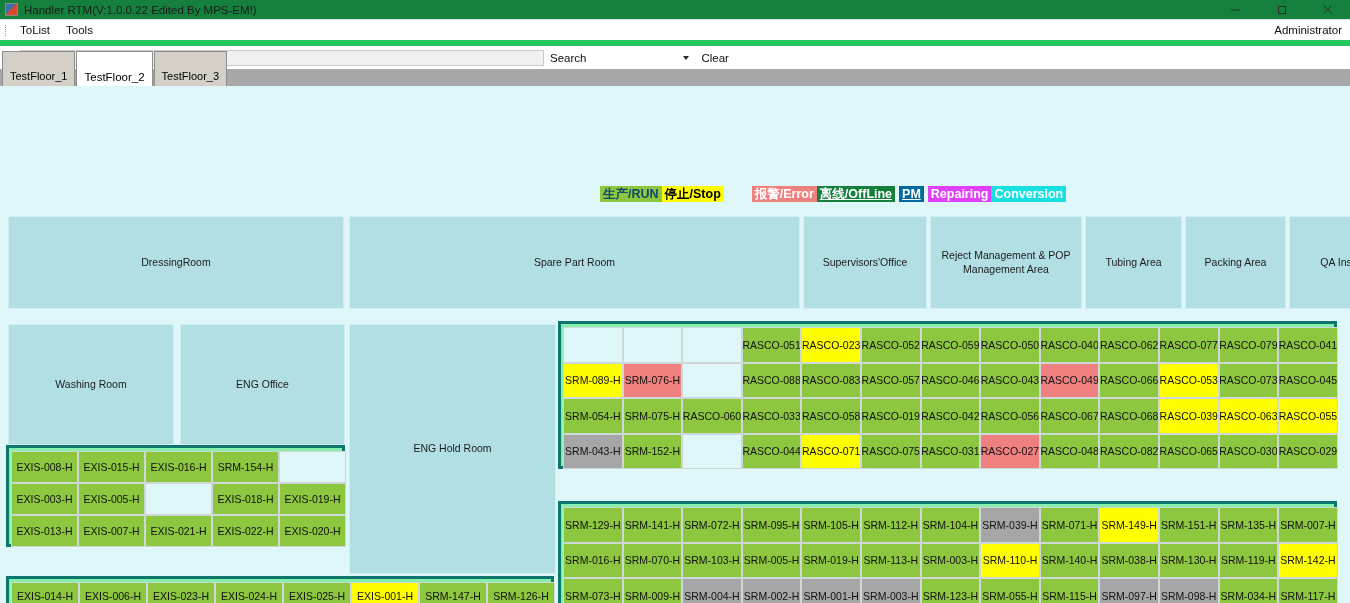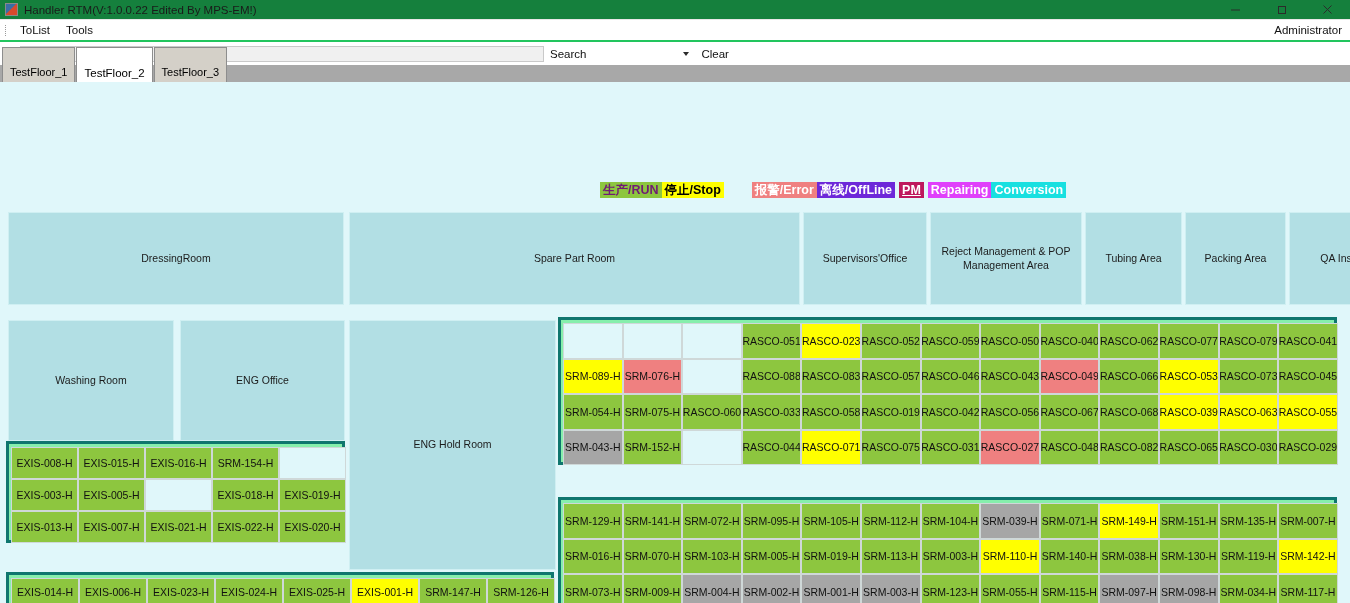--- a/index.html
+++ b/index.html
@@ -22,21 +22,21 @@
   .app-title{font-size:11.5px;color:#1a1a1a;white-space:nowrap;}
   .win-btns{position:absolute;right:0;top:0;height:19px;display:flex;}
   .win-btn{
     width:46px;height:19px;display:flex;align-items:center;justify-content:center;
     font-size:12px;color:#2b2b2b;
   }
   .win-btn svg{display:block;}
   
   .menubar{
     height:20px;background:#ffffff;display:flex;align-items:center;position:relative;
-    border-bottom:2px solid #22c55e;
+    border-bottom:6px solid #22c55e;
   }
   .grip{width:8px;height:14px;margin-left:2px;margin-right:2px;display:flex;align-items:center;}
   .grip i{display:block;width:2px;height:11px;border-left:1px dotted #9a9a9a;margin-left:3px;}
   .menuitem{padding:2px 8px;font-size:11.5px;color:#111;cursor:default;}
   .admin{position:absolute;right:8px;font-size:11.5px;color:#111;}
   
   .searchbar{
     height:23px;background:#ffffff;display:flex;align-items:center;
     padding-left:20px;
   }
@@ -143,26 +143,26 @@
 </div>
 
 <div class="tabstrip" id="tabstrip">
     <div class="tab">TestFloor_1</div>
     <div class="tab active">TestFloor_2</div>
     <div class="tab">TestFloor_3</div>
   </div>
 
 <div class="canvas">
   <div class="legend" id="legend">
-      <span class="lg" style="background: rgb(141, 198, 63); color: #701a75;">生产/RUN</span>
+      <span class="lg" style="background: rgb(141, 198, 63); color: #0c4a6e;">生产/RUN</span>
       <span class="lg" style="background: rgb(255, 255, 0); color: rgb(0, 0, 0);">停止/Stop</span>
       <span class="lg" style="background: rgb(239, 128, 128); color: rgb(255, 255, 255); margin-left: 28px;">报警/Error</span>
-      <span class="lg" style="background: #6d28d9; color: rgb(255, 255, 255);">离线/OffLine</span>
+      <span class="lg" style="background: #15803d; color: rgb(255, 255, 255); text-decoration: underline;">离线/OffLine</span>
       <span class="lg-sep"></span>
-      <span class="lg" style="background: #be185d; color: rgb(255, 255, 255); text-decoration: underline;">PM</span>
+      <span class="lg" style="background: #0369a1; color: rgb(255, 255, 255); text-decoration: underline;">PM</span>
       <span class="lg-sep"></span>
       <span class="lg" style="background: rgb(224, 64, 251); color: rgb(255, 255, 255);">Repairing</span>
       <span class="lg" style="background: rgb(24, 224, 224); color: rgb(255, 255, 255);">Conversion</span>
     </div>
   <div id="rooms-layer">
       <div class="room" style="left: 8px; top: 130px; width: 336px; height: 93px;">
         <span>DressingRoom</span>
       </div>
       <div class="room" style="left: 349px; top: 130px; width: 451px; height: 93px;">
         <span>Spare Part Room</span>

